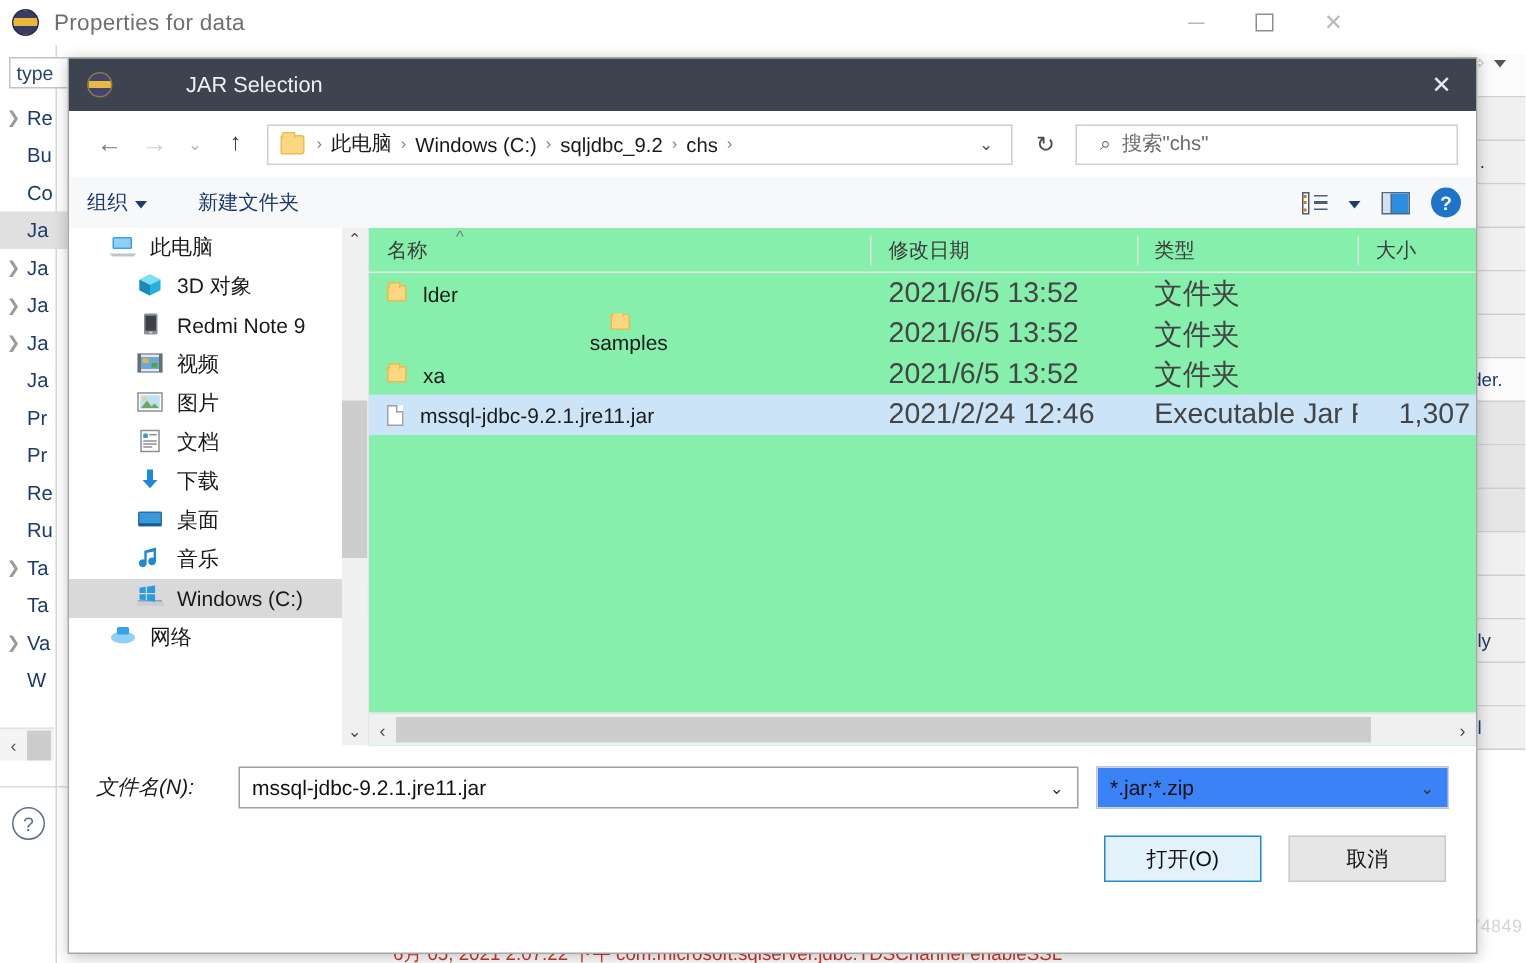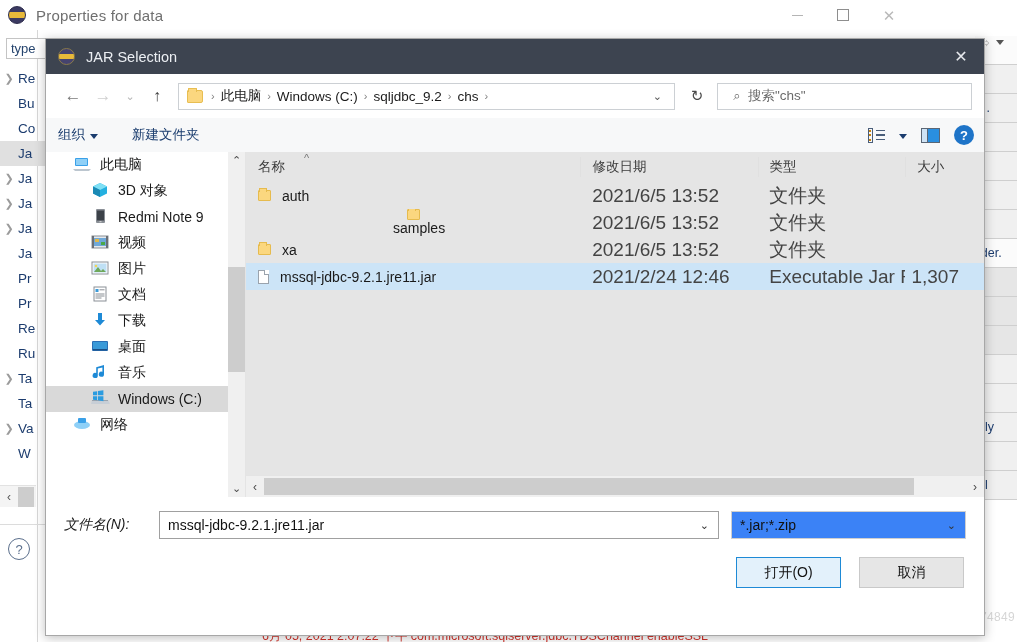--- a/index.html
+++ b/index.html
@@ -117,21 +117,21 @@
   .dlg-title {
     height:35px; background:#3d4450; display:flex; align-items:center;
     position:relative;
   }
   .dlg-title-icon {
     width:17px; height:17px; margin-left:12px; margin-right:11px;
     border-radius:50%;
     background: linear-gradient(180deg,#45436e 0%, #45436e 32%, #e8b93a 32%, #e8b93a 64%, #45436e 64%);
     border:1px solid #8a7a4a;
   }
-  .dlg-title-text { font-size:14.5px; color:#eceff3; }
+  .dlg-title-text { font-size:14.5px; color:#eceff3;margin-left:38px; }
   .dlg-close {
     position:absolute; right:0; top:0; width:46px; height:35px;
     display:flex; align-items:center; justify-content:center;
     color:#e6e8ec; font-size:16px;
   }
 
   
   .navbar {
     height:44px; display:flex; align-items:center; padding:0 12px;
     background:#fff;
@@ -210,38 +210,38 @@
   .nav-row.l2 { padding-left:44px; }
   .nav-row.sel { background:#d9d9d9; }
   .nav-ico { width:20px; height:18px; margin-right:8px; position:relative; flex:none;}
   .nav-scroll {
     position:absolute; right:0; top:0; width:17px; height:345px; background:#f0f0f0;
     display:flex; flex-direction:column; align-items:center; justify-content:space-between;
   }
   .nav-scroll .arw { font-size:11px; color:#4a4a4a; height:17px; line-height:17px;}
   .nav-scroll .thumb2 { position:absolute; top:115px; width:17px; height:105px; background:#cdcdcd;}
 
-  .list-pane { flex:1; position:relative; background:#e5e5e5; overflow:hidden; }
+  .list-pane { flex:1; position:relative; background:#86efac; overflow:hidden; }
   .col-head {
     height:30px; display:flex; align-items:center;
     border-bottom:1px solid #e5e5e5; position:relative;
   }
   .col {
     font-size:13.5px; color:#3c3c3c; padding-left:12px; position:relative; height:30px;
     display:flex; align-items:center;
   }
   .col:not(:first-child):before {
     content:""; position:absolute; left:0; top:5px; width:1px; height:20px; background:#e0e0e0;
   }
   .sortmark { position:absolute; left:58px; top:0px; font-size:11px; color:#777;}
   .frow { height:27px; display:flex; align-items:center; font-size:14px; color:#1a1a1a;}
   .frow.sel { background:#cce4f7; }
   .fcell { padding-left:12px; display:flex; align-items:center; white-space:nowrap; overflow:hidden;}
   .fcell.date, .fcell.type, .fcell.size { color:#444; font-size:19px; }
-  .fcell.size { justify-content:flex-end; padding-right:25px; }
+  .fcell.size { justify-content:flex-end; padding-right:4px; }
   .folder-ico {
     width:13px; height:11px; background:#fbd77f; border:1px solid #e6bb4e; border-radius:1px;
     position:relative; margin-right:11px; flex:none;
   }
   .folder-ico:after {
     content:""; position:absolute; left:0; top:-3px; width:6px; height:3px;
     background:#fbd77f; border:1px solid #e6bb4e; border-bottom:none;
   }
   .file-ico {
     width:11px; height:14px; background:#fff; border:1px solid #9aa3ad;
@@ -594,21 +594,21 @@
             <span class="sortmark">^</span>
           </div>
           <div class="col" style="width:180px">修改日期</div>
           <div class="col" style="width:150px">类型</div>
           <div class="col" style="width:80px">大小</div>
         </div>
         <div id="file-rows">
             <div class="frow">
               <div class="fcell name" style="width: 340px;">
                 <span class="folder-ico"></span>
-                <span>auth</span>
+                <span>lder</span>
               </div>
               <div class="fcell date" style="width: 180px;">2021/6/5 13:52</div>
               <div class="fcell type" style="width: 150px;">文件夹</div>
               <div class="fcell size" style="width: 80px;"></div>
             </div>
             <div class="frow">
               <div class="fcell name" style="width: 340px; flex-direction: column;">
                 <span class="folder-ico"></span>
                 <span>samples</span>
               </div>

